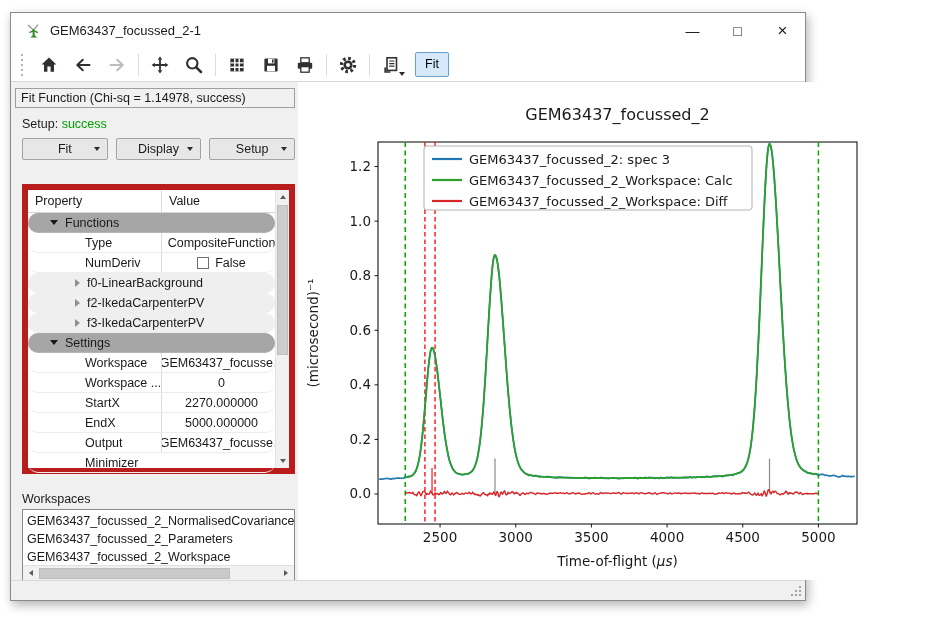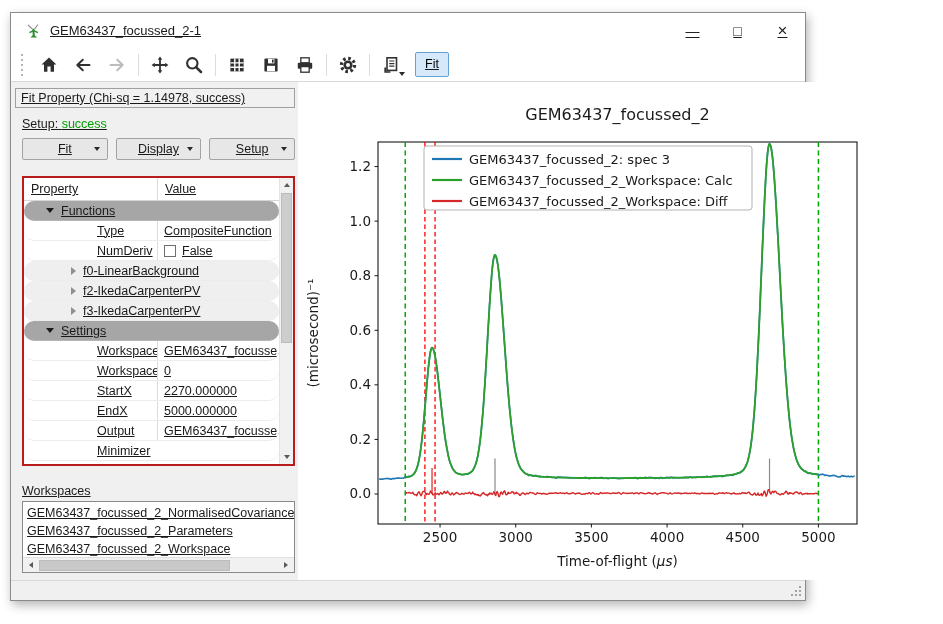--- a/index.html
+++ b/index.html
@@ -1,20 +1,20 @@
 <!DOCTYPE html>
 <html><head>
 <meta charset="utf-8">
 <style>
   * { margin:0; padding:0; box-sizing:border-box; }
   html,body { background:#fff; width:943px; height:624px; overflow:hidden;
     font-family:"Liberation Sans","DejaVu Sans",sans-serif; color:#1a1a1a; }
   .window { position:absolute; left:10px; top:12px; width:796px; height:589px;
     border:1px solid #8a8a8a; background:#84cc16; box-shadow:2px 4px 10px rgba(0,0,0,.30);
-    display:flex; flex-direction:column;text-decoration:underline; }
+    display:flex; flex-direction:column; }
   
   .titlebar { height:35px; background:#fff; display:flex; align-items:center; padding-left:13px; flex:none; }
   .titlebar .ttext { font-size:13px; margin-left:8px; }
   .wcontrols { margin-left:auto; display:flex; height:100%; }
   .wbtn { width:45px; height:100%; display:flex; align-items:center; justify-content:center; font-size:14px; color:#222; }
   .wbtn.close { font-size:17px; }
   
   .toolbar { height:34px; background:#fff; border-bottom:1px solid #d7d7d7; display:flex; align-items:center; padding-left:10px; flex:none; }
   .handle { display:flex; flex-direction:column; gap:3px; margin-right:9px; }
   .handle i { width:2px; height:2px; background:#b3b3b3; }
@@ -28,31 +28,31 @@
   .left-panel { width:287px; flex:none; background:#f0f0f0; padding:6px 3px 0 4px; font-size:12.5px; }
   .panel-header { border:1px solid #9f9f9f; background:#f1f1f1; height:20px; line-height:18px; padding-left:5px; }
   .status { margin:9px 0 0 7px; }
   .status .ok { color:#00a000; }
   .menu-row { display:flex; gap:8px; margin:7px 0 0 7px; }
   .menu-btn { position:relative; width:86px; height:22px; background:#e7e7e7; border:1px solid #a3a3a3; border-radius:2px;
     display:flex; align-items:center; justify-content:center; font-size:12.5px; }
   .menu-btn .arr { position:absolute; right:7px; top:8px; width:0; height:0;
     border-left:3.5px solid transparent; border-right:3.5px solid transparent; border-top:4.5px solid #2a2a2a; }
   
-  .prop-table { margin:16px 0 0 7px; border:2px solid #b91c1c; background:#fff; height:290px; display:flex; }
+  .prop-table { margin:24px 0 0 7px; border:6px solid #b91c1c; background:#fff; height:290px; display:flex; }
   .pt-main { flex:1; min-width:0; display:flex; flex-direction:column; }
   .pt-header { display:flex; height:23px; flex:none; align-items:center; border-bottom:1px solid #d6d6d6; }
   .pt-header .c1 { width:133px; padding-left:7px; flex:none; }
   .pt-header .c2 { flex:1; border-left:1px solid #dcdcdc; padding-left:7px; height:100%; display:flex; align-items:center; }
   .pt-row { display:flex; align-items:center; height:20px; flex:none; border-bottom:1px solid #ececec; white-space:nowrap; overflow:hidden;border-radius:10px; }
   .pt-row.section { background:#a6a6a6; padding-left:22px; border-bottom-color:#b5b5b5; }
   .pt-row.group { background:#efefef; padding-left:47px; }
-  .pt-row.prop .pt-name { width:133px; padding-left:73px; flex:none; overflow:hidden; white-space:nowrap; }
+  .pt-row.prop .pt-name { width:133px; padding-left:57px; flex:none; overflow:hidden; white-space:nowrap; }
   .pt-row.prop .pt-value { flex:1; min-width:0; border-left:1px solid #dcdcdc; padding-left:6px; height:100%;
-    display:flex; align-items:center; overflow:hidden; white-space:nowrap; }
+    display:flex; align-items:center; overflow:hidden; white-space:nowrap;justify-content:center; }
   .pt-check { width:12px; height:12px; border:1px solid #6e6e6e; background:#fff; display:inline-block; margin-right:6px; flex:none; }
   .tri-down { width:0; height:0; border-left:4px solid transparent; border-right:4px solid transparent; border-top:5px solid #1a1a1a; display:inline-block; margin-right:7px; }
   .tri-right { width:0; height:0; border-top:4px solid transparent; border-bottom:4px solid transparent; border-left:5px solid #8f8f8f; display:inline-block; margin-right:7px; }
   .pt-vscroll { width:14px; flex:none; border-left:1px solid #e3e3e3; background:#f1f1f1; position:relative; }
   .sb-arrow { position:absolute; left:0; width:100%; height:14px; display:flex; align-items:center; justify-content:center; }
   .sb-up { top:0; } .sb-down { bottom:0; }
   .tri-up-s { width:0; height:0; border-left:3.5px solid transparent; border-right:3.5px solid transparent; border-bottom:4.5px solid #5a5a5a; }
   .tri-dn-s { width:0; height:0; border-left:3.5px solid transparent; border-right:3.5px solid transparent; border-top:4.5px solid #5a5a5a; }
   .sb-thumb { position:absolute; left:1px; right:1px; top:15px; height:150px; background:#cdcdcd; border:1px solid #bdbdbd; }
   
@@ -169,21 +169,21 @@
         <path d="M4.2 12.6 V17 H9.4" fill="none" stroke="#303030" stroke-width="1.7"></path>
         </svg>
       <span class="ddtri"></span>
     </div>
     <button class="fitbtn">Fit</button>
   </div>
 
   <div class="main">
 
     <div class="left-panel">
-      <div class="panel-header">Fit Property (Chi-sq = 1.14978, success)</div>
+      <div class="panel-header">Fit Function (Chi-sq = 1.14978, success)</div>
       <div class="status">
         <span>Setup:</span>
         <span class="ok">success</span>
       </div>
       <div class="menu-row">
         <div class="menu-btn">
           <span>Fit</span>
           <span class="arr"></span>
         </div>
         <div class="menu-btn">

